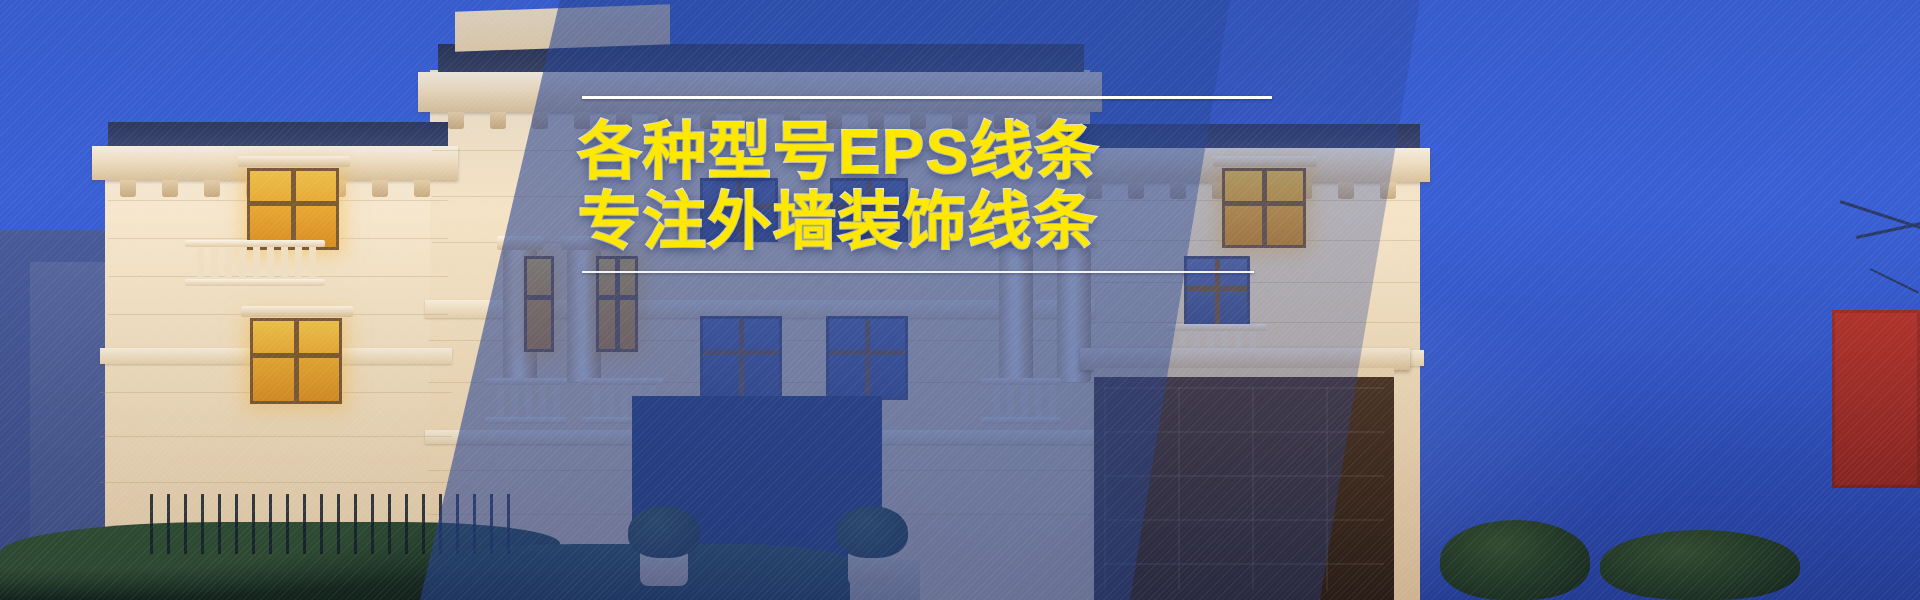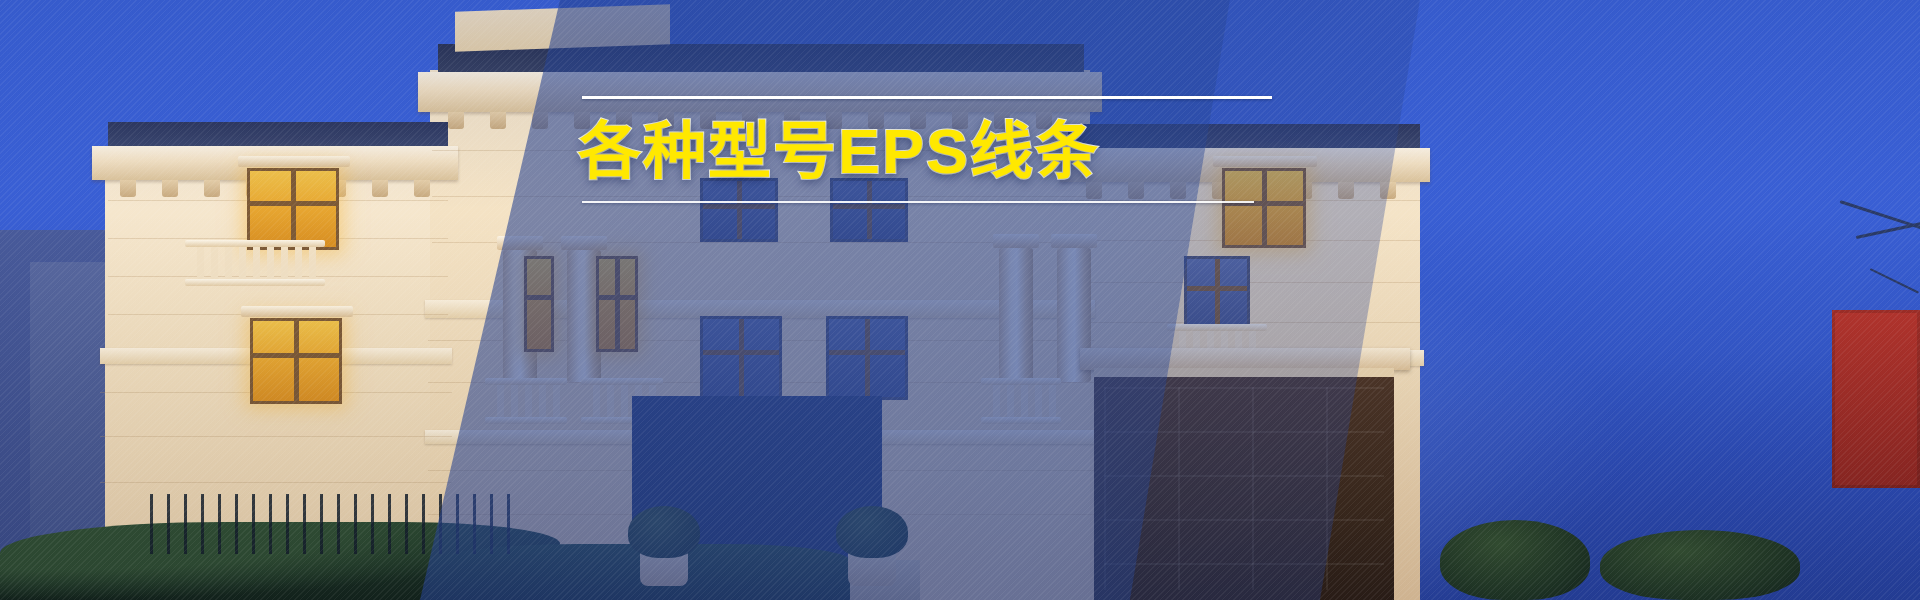--- a/index.html
+++ b/index.html
@@ -477,18 +477,19 @@
   <div class="overlay"></div>
   <div class="overlay-2"></div>
   <div class="hatch"></div>
 
   <div class="copy">
 
     <div class="rule"></div>
 
     <div class="headline l1">各种型号EPS线条</div>
 
+    <div class="headline l2">专注外墙装饰线条</div>
 
     <div class="rule bottom"></div>
 
   </div>
 
 </div>
 
 </body></html>

